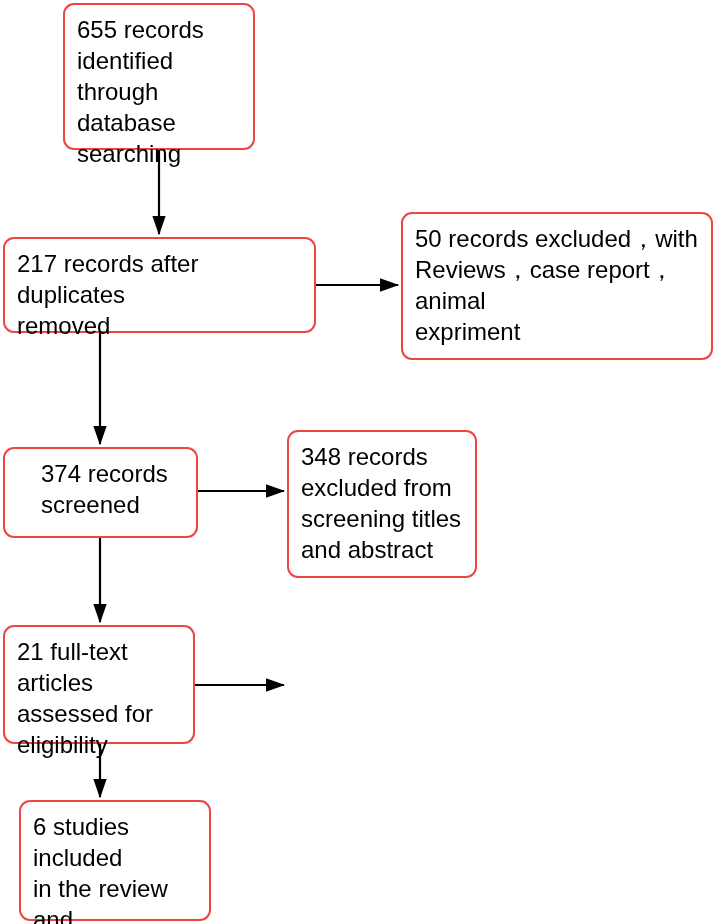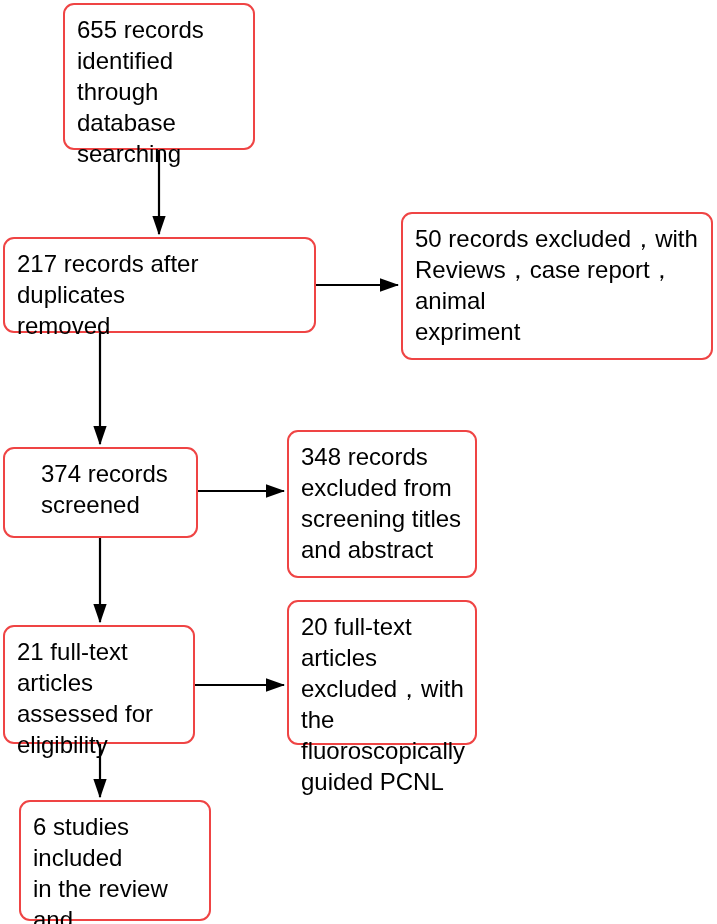--- a/index.html
+++ b/index.html
@@ -80,22 +80,18 @@
 
   <div class="flow-box" id="box-screening-excluded" style="left: 287px; top: 390px; width: 190px; height: 148px; margin-top: 40px;">348 records
 excluded from
 screening titles
 and abstract</div>
 
   <div class="flow-box" id="box-eligibility" style="left: 3px; top: 625px; width: 192px; height: 119px;">21 full-text articles
 assessed for
 eligibility</div>
 
-  <div class="flow-box" id="box-fulltext-excluded" style="left: 287px; top: 600px; width: 190px; height: 145px;">20 full-text articles
-excluded，with the
-fluoroscopically
-guided PCNL</div>
 
   <div class="flow-box" id="box-included" style="left: 3px; top: 800px; width: 192px; height: 121px; margin-left: 16px;">6 studies included
 in the review and
 meta-analysis</div>
 
 </div>
 
 </body></html>

